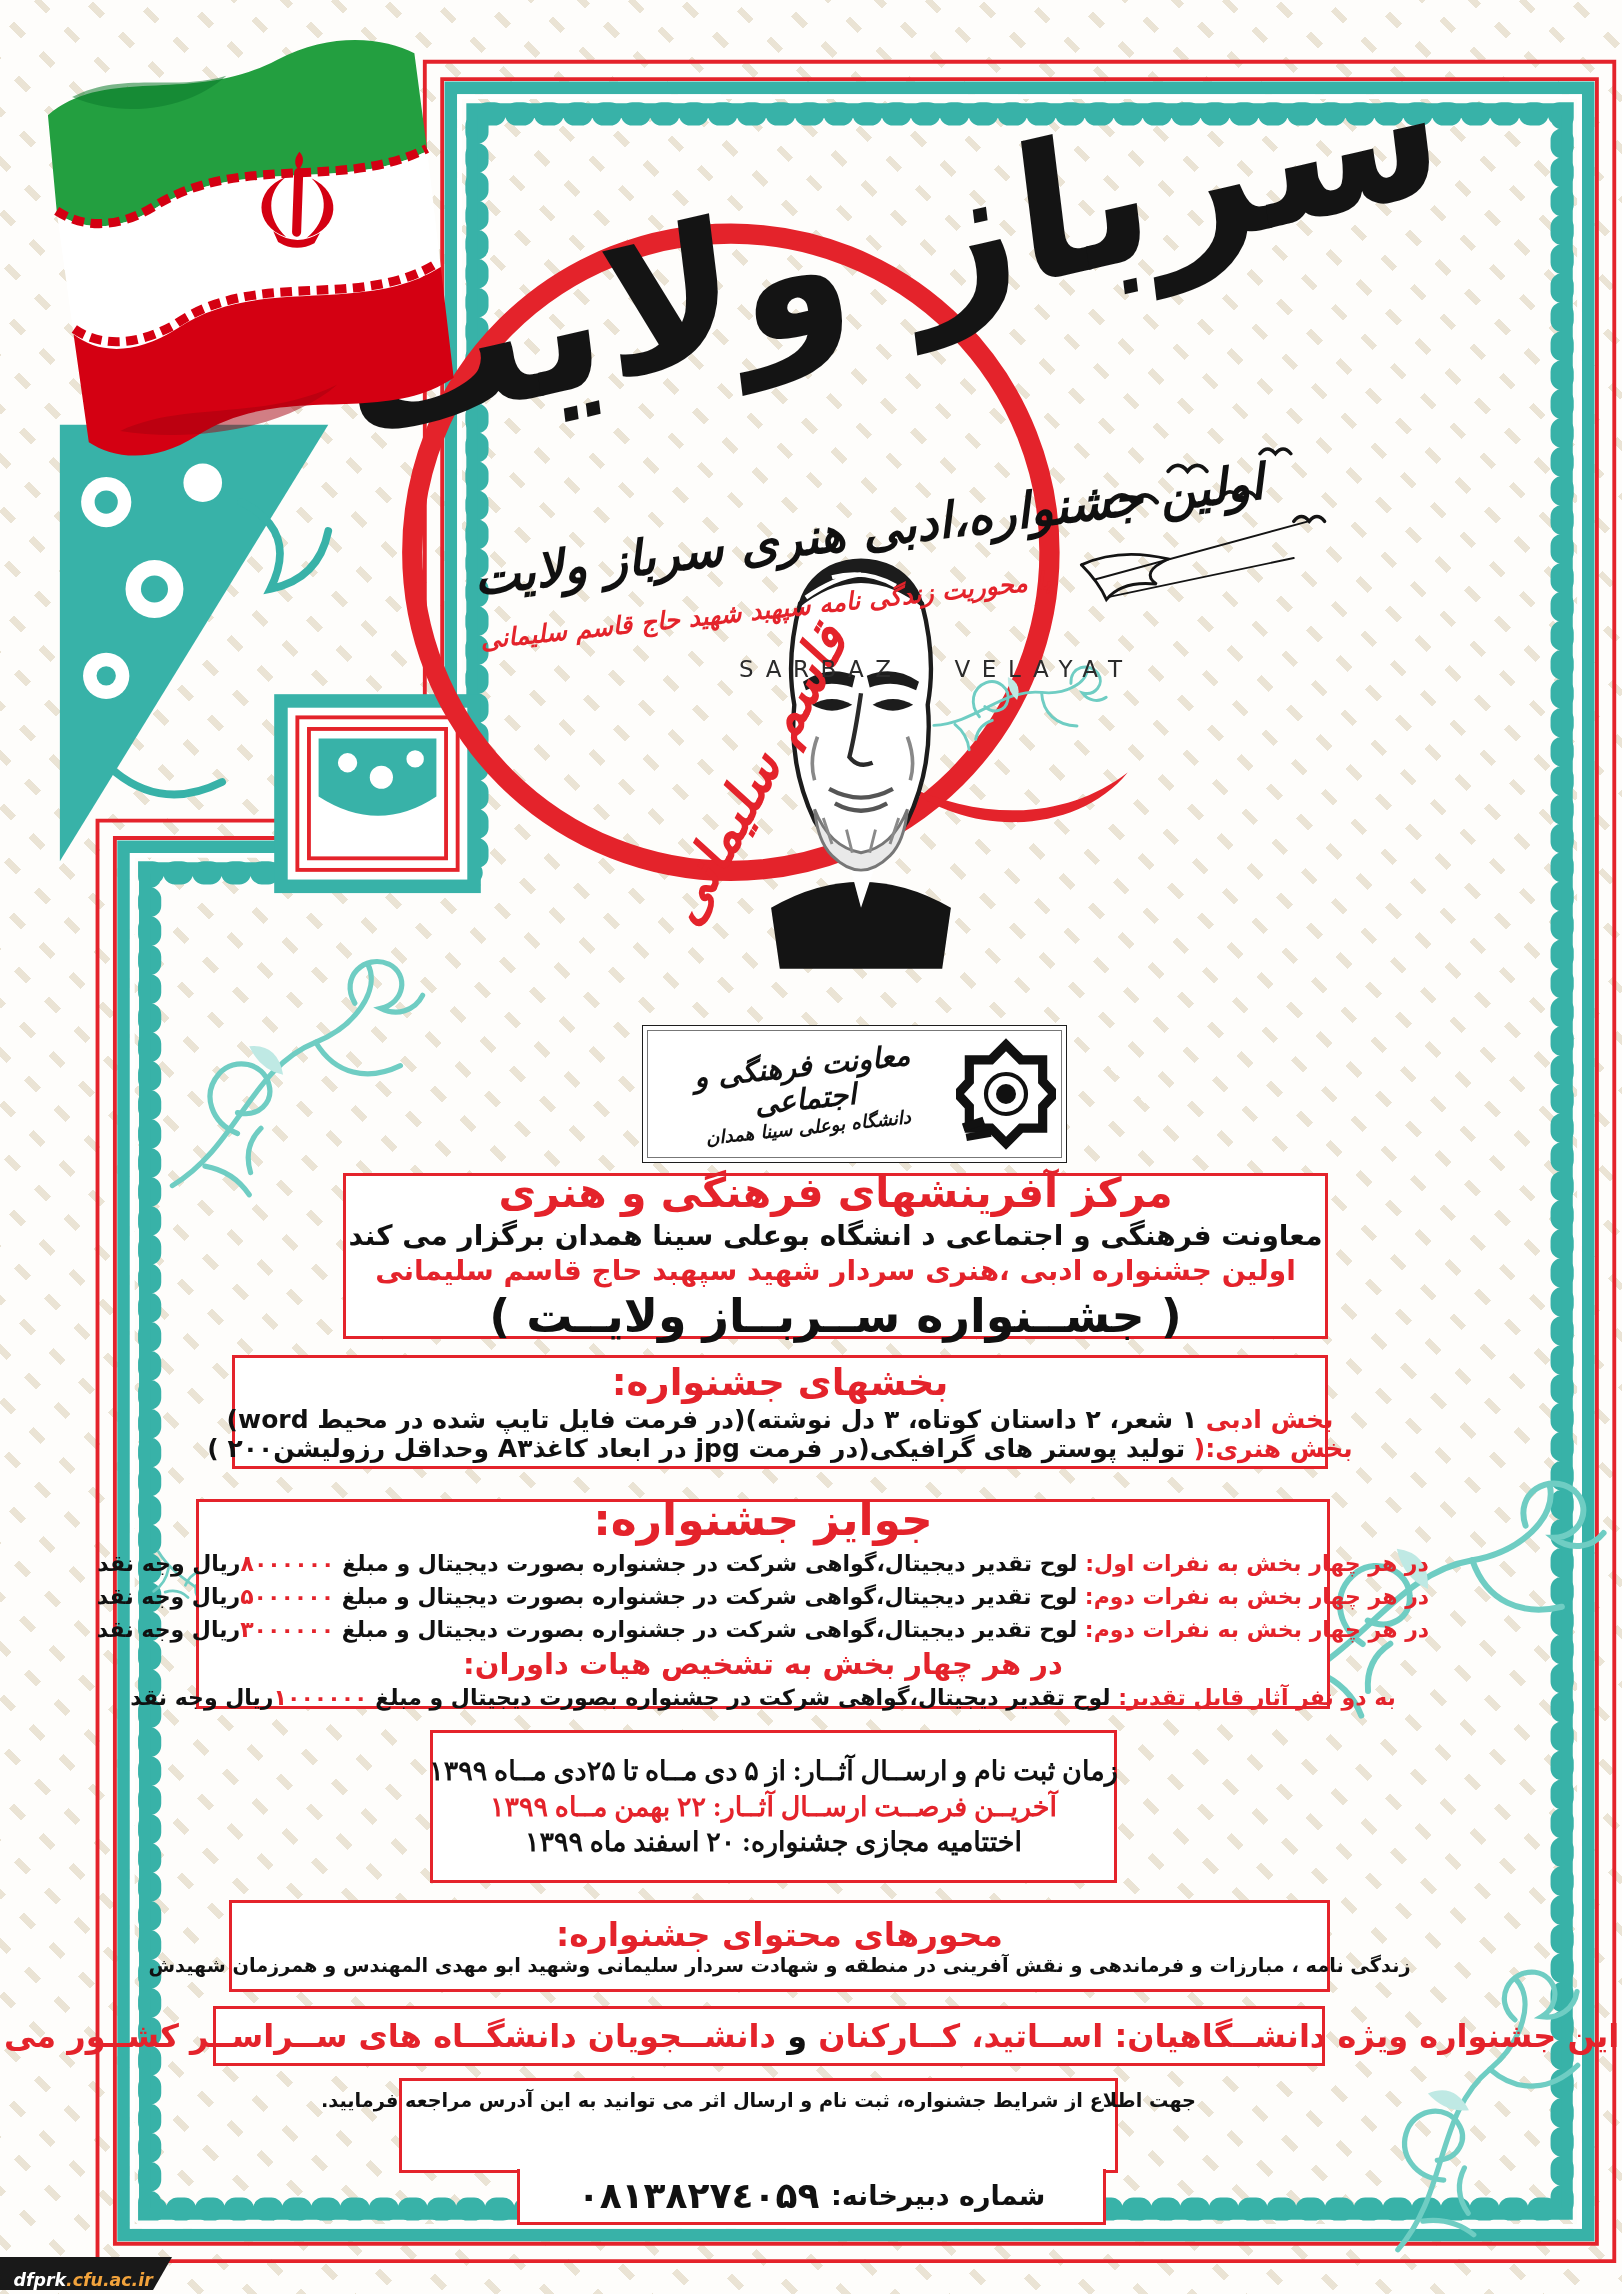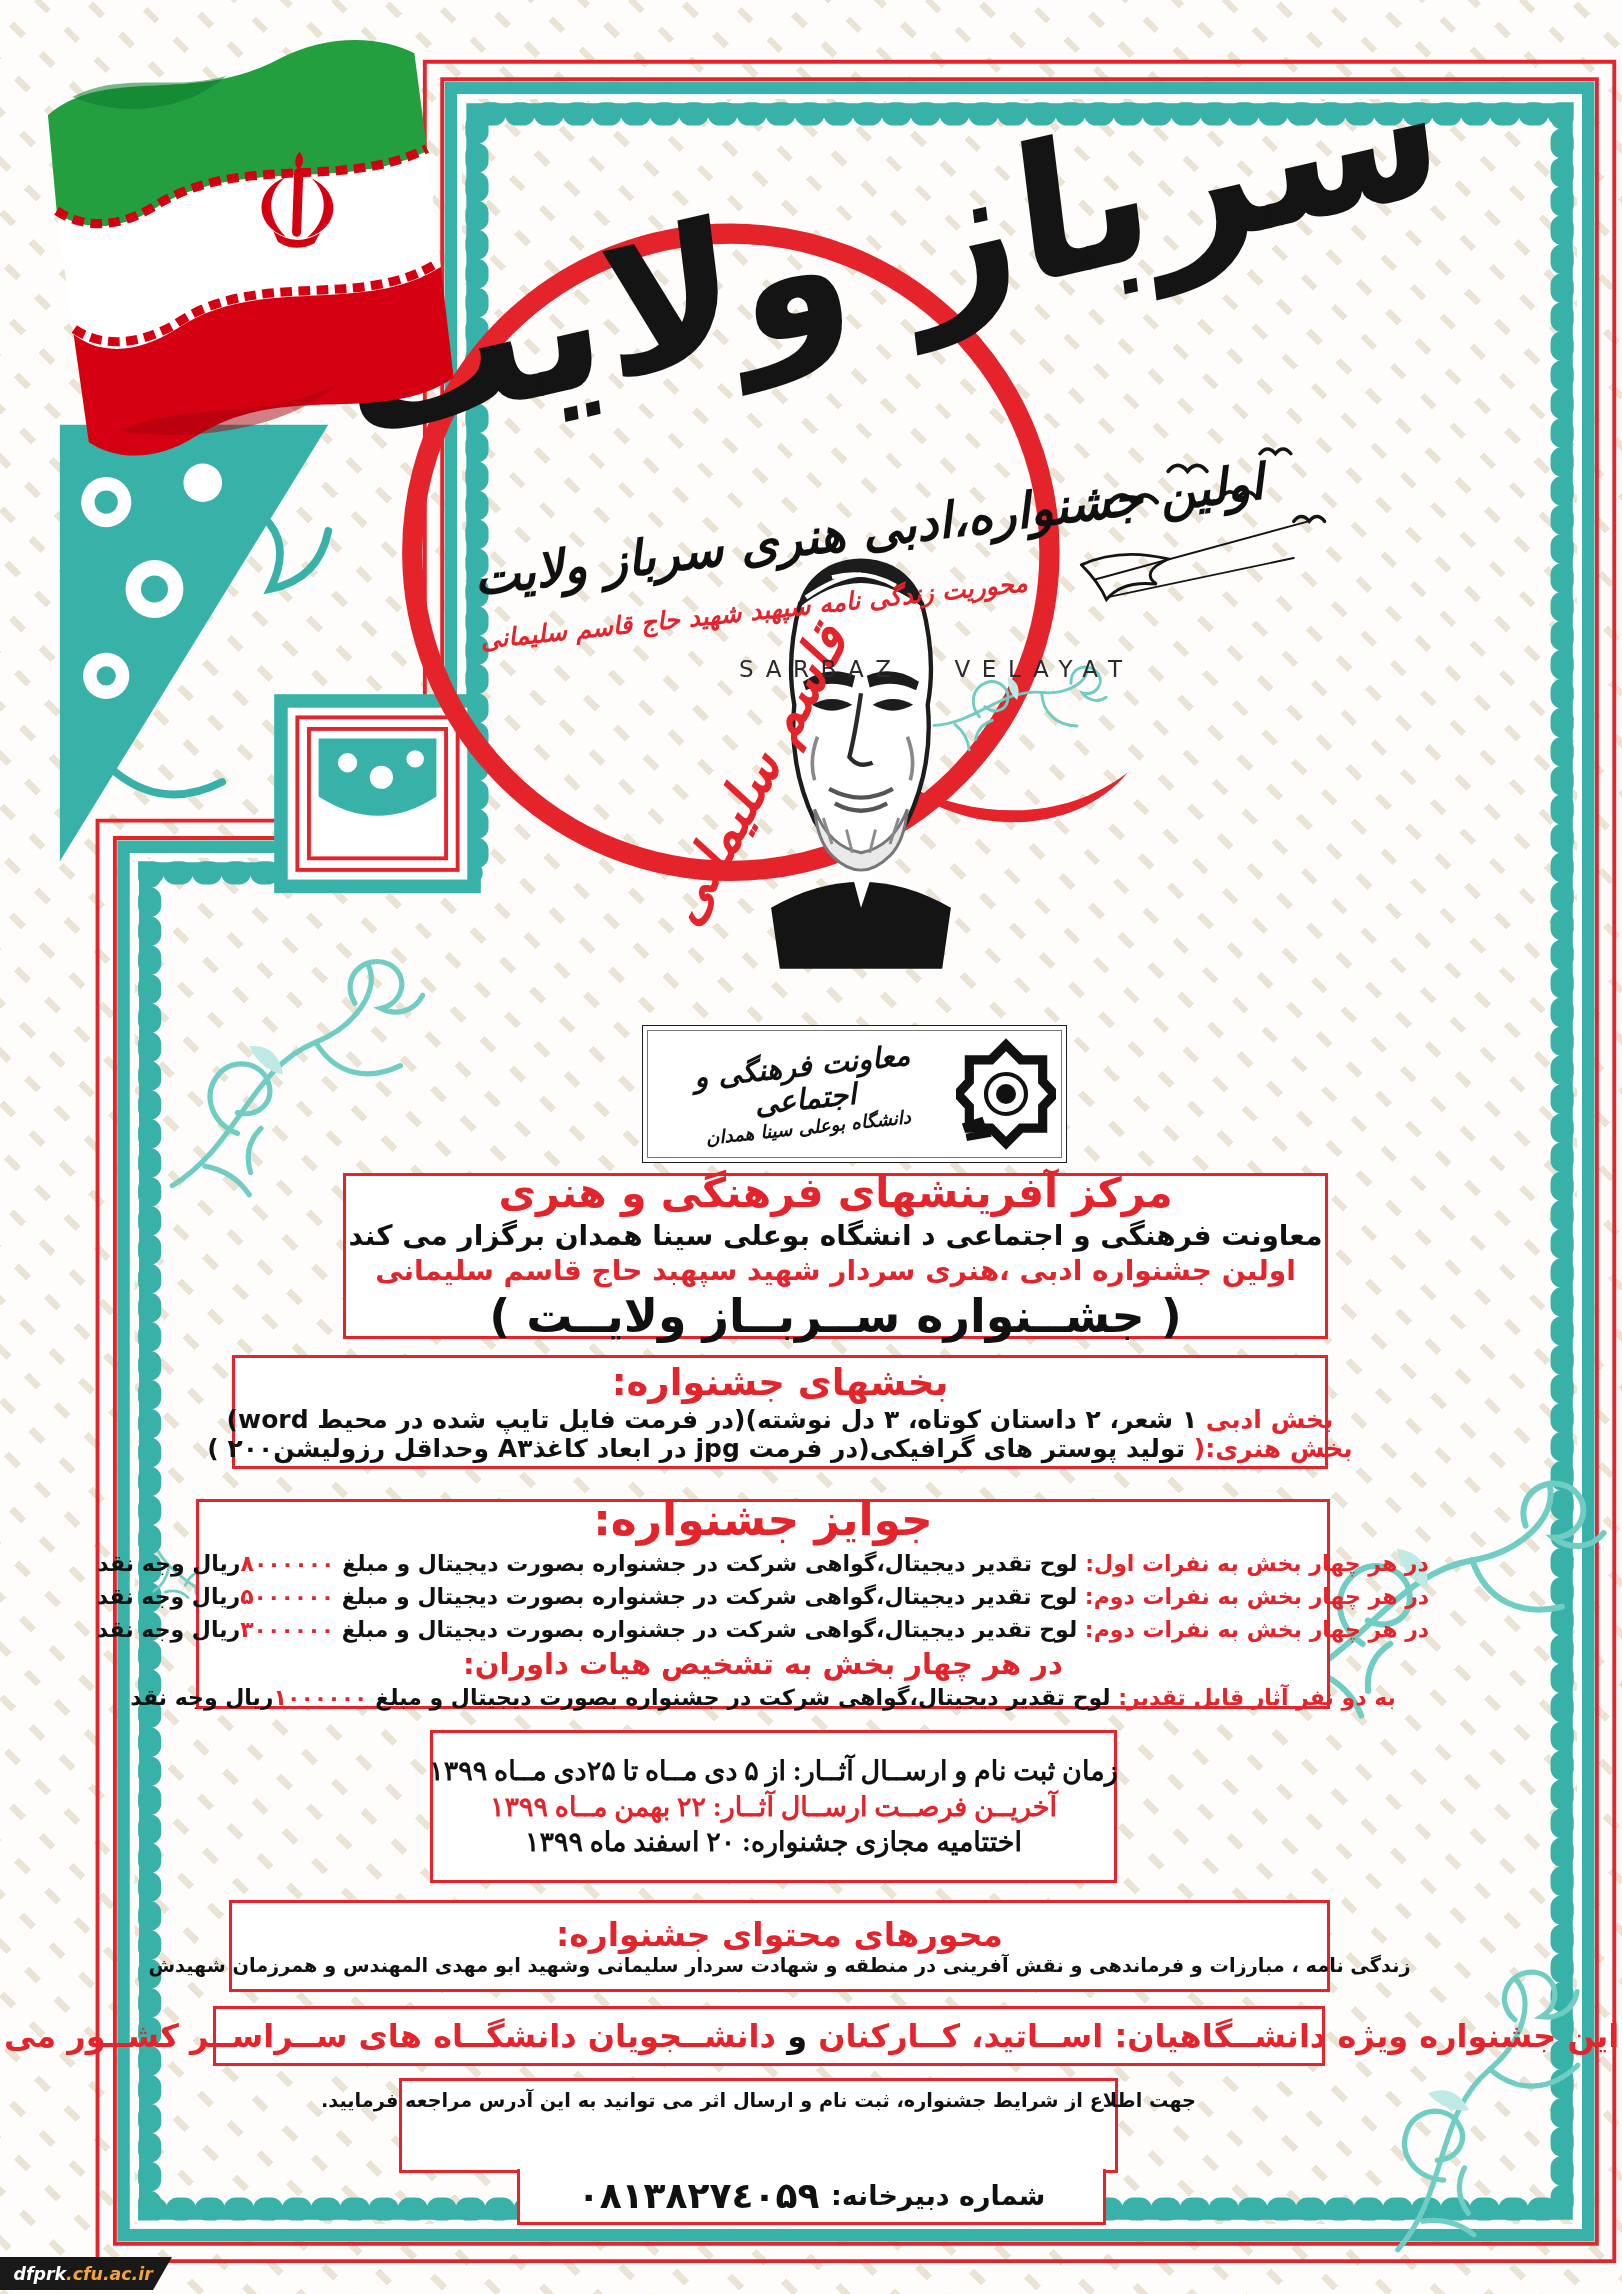--- a/index.html
+++ b/index.html
@@ -87,21 +87,21 @@
     left:517px; top:2169px; width:589px; height:56px;
     background:#fff; border:3.9px solid var(--red); border-top:none; box-sizing:border-box;
     display:flex; align-items:center; justify-content:center; gap:11.6px;
     font-size:27px; font-weight:bold; color:#111; z-index:30;
   }
   .phone-box .num{font-size:36px;}
   
   .watermark{
     left:0; top:2257px; width:172px; height:33px; background:#191919;
     clip-path:polygon(0 0,100% 0,89% 100%,0 100%);
-    display:flex; align-items:center; padding-left:13.5px; box-sizing:border-box;
+    display:flex; align-items:flex-end; padding-left:13.5px; box-sizing:border-box;
     font-style:italic; font-weight:bold; font-size:17.4px; z-index:40;
   }
   .watermark .w1{color:#fff;}
   .watermark .w2{color:#f2a33c;}
   .z-art{z-index:5;} .z-text{z-index:10;} .z-boxes{z-index:20;} .z-flag{z-index:35;}
 </style>
 </head>
 <body>
 
 <div class="poster">

